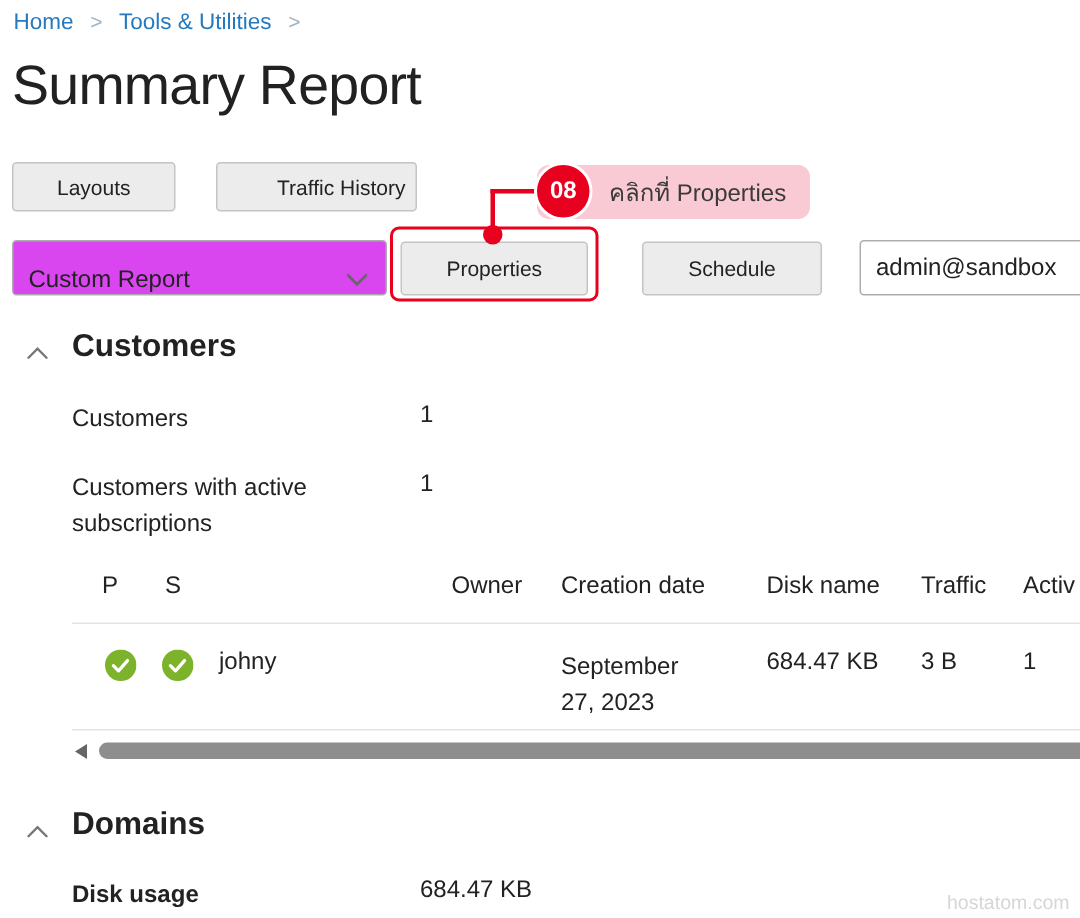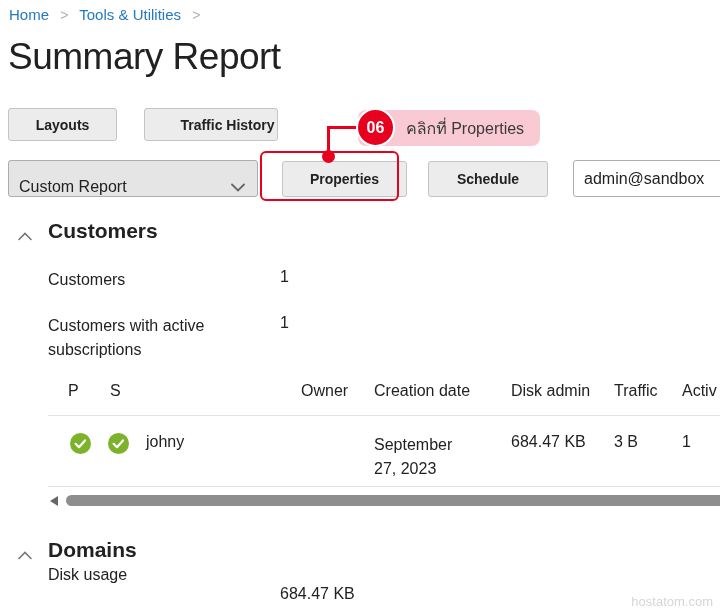--- a/index.html
+++ b/index.html
@@ -15,32 +15,32 @@
   .crumb-link { color:#2579be; text-decoration:none; cursor:pointer;text-align:right; }
   .crumb-sep { color:#a3b4c0; margin:0 7px; font-size:14px; }
 
   
   .page-title { left:8px; top:36px; font-size:37px; font-weight:400; color:#212121; letter-spacing:-0.5px; }
 
   
   .btn {
     display:flex; align-items:center; justify-content:center;
     background:#ececec; border:1px solid #c4c4c4; border-radius:3px;
-    font-size:14px; font-weight:700; color:#222; cursor:pointer;
+    font-size:14px; font-weight:400; color:#222; cursor:pointer;
     font-family:inherit;
   }
   .btn-layouts { left:8px; top:108px; width:109px; height:33px; }
   .btn-traffic { left:144px; top:108px; width:134px; height:33px;padding-left:33px; }
-  .btn-properties { left:267px; top:161px; width:125px; height:36px;margin-left:15px; }
+  .btn-properties { left:267px; top:161px; width:125px; height:36px; }
   .btn-schedule { left:428px; top:161px; width:120px; height:36px; }
 
   
   .select-box {
     left:8px; top:160px; width:250px; height:37px;
-    background:#e5e5e5; border:1px solid #adadad; border-radius:3px;
+    background:#d946ef; border:1px solid #adadad; border-radius:3px;
     display:flex; align-items:center; cursor:pointer;
     padding:17px 12px 0 10px; font-size:16px;
   }
   .select-box .sel-label { flex:1; }
   .email-input {
     left:573px; top:160px; width:170px; height:37px;
     background:#fff; border:1px solid #adadad; border-radius:3px;
     font-size:16px; padding:0 8px 0 10px; font-family:inherit; color:#222;
   }
 
@@ -115,42 +115,42 @@
 <input class="abs email-input" type="text" value="admin@sandbox" style="">
 
 <div class="abs anno-vline"></div>
 <div class="abs anno-hline"></div>
 <div class="abs anno-dot"></div>
 <div class="abs anno-outline"></div>
 <div class="abs anno-pill">
   <span>คลิกที่ Properties</span>
 </div>
 <div class="abs anno-badge">
-  <span>06</span>
+  <span>08</span>
 </div>
 
 <span class="abs sec-chevron" style="top:227px;">
   <svg width="14" height="9" viewBox="0 0 14 9">
       <path d="M1 7.5L7 1.5l6 6" fill="none" stroke="#767676" stroke-width="1.6" stroke-linecap="round"></path>
     </svg>
 </span>
 <h2 class="abs sec-title" style="top:219px;">Customers</h2>
 
 <div class="abs field-label" style="top:268px;">Customers</div>
 <div class="abs field-value" style="top:268px;">1</div>
 
 <div class="abs field-label" style="top:314px; width:205px;">Customers with active subscriptions</div>
 <div class="abs field-value" style="top:314px;">1</div>
 
 <div class="abs report-table">
   <span class="th" style="left:20px;">P</span>
   <span class="th" style="left:62px;">S</span>
   <span class="th" style="left:253px;">Owner</span>
   <span class="th" style="left:326px;">Creation date</span>
-  <span class="th" style="left:463px;">Disk admin</span>
+  <span class="th" style="left:463px;">Disk name</span>
   <span class="th" style="left:566px;">Traffic</span>
   <span class="th" style="left:634px;">Activ</span>
   <div class="thead-line"></div>
 
   <span class="status-icon" style="left:22px;">
     <svg width="21" height="21" viewBox="0 0 21 21">
         <circle cx="10.5" cy="10.5" r="10.5" fill="#7db32a"></circle>
         <path d="M5.6 10.8l3.4 3.4 6-6.8" fill="none" stroke="#fff" stroke-width="2.2" stroke-linecap="round" stroke-linejoin="round"></path>
       </svg>
   </span>
@@ -172,16 +172,16 @@
 <div class="abs hscroll-arrow"></div>
 <div class="abs hscroll-thumb"></div>
 
 <span class="abs sec-chevron" style="top:546px;">
   <svg width="14" height="9" viewBox="0 0 14 9">
       <path d="M1 7.5L7 1.5l6 6" fill="none" stroke="#767676" stroke-width="1.6" stroke-linecap="round"></path>
     </svg>
 </span>
 <h2 class="abs sec-title" style="top:538px;">Domains</h2>
 
-<div class="abs field-label" style="top:563px;">Disk usage</div>
+<div class="abs field-label" style="top:585px;font-weight:bold;">Disk usage</div>
 <div class="abs field-value" style="top:585px;">684.47 KB</div>
 
 <div class="abs watermark">hostatom.com</div>
 
 </body></html>

